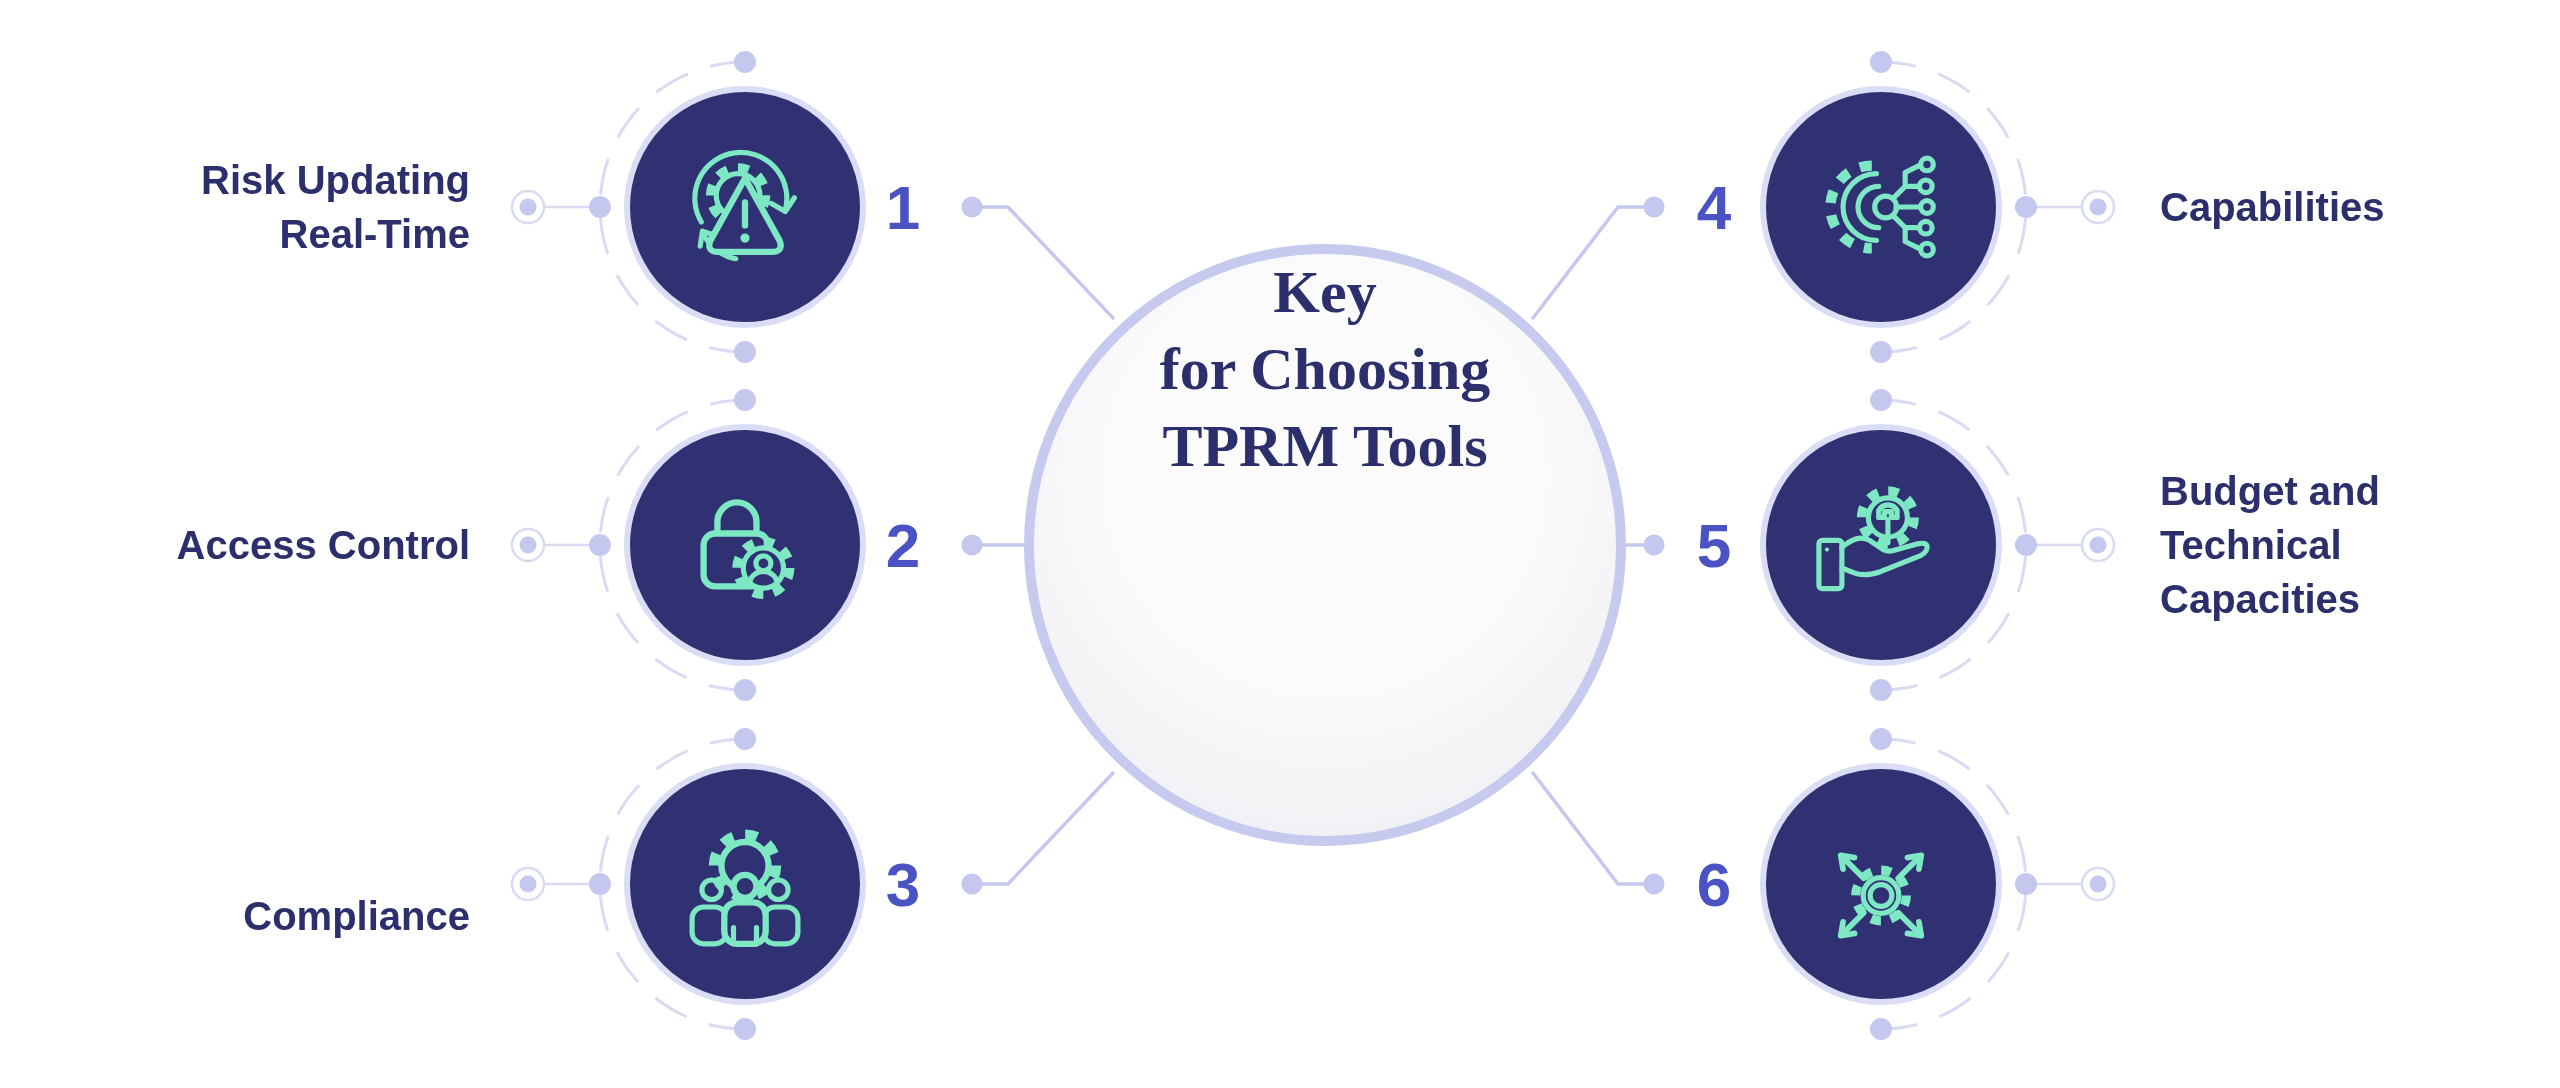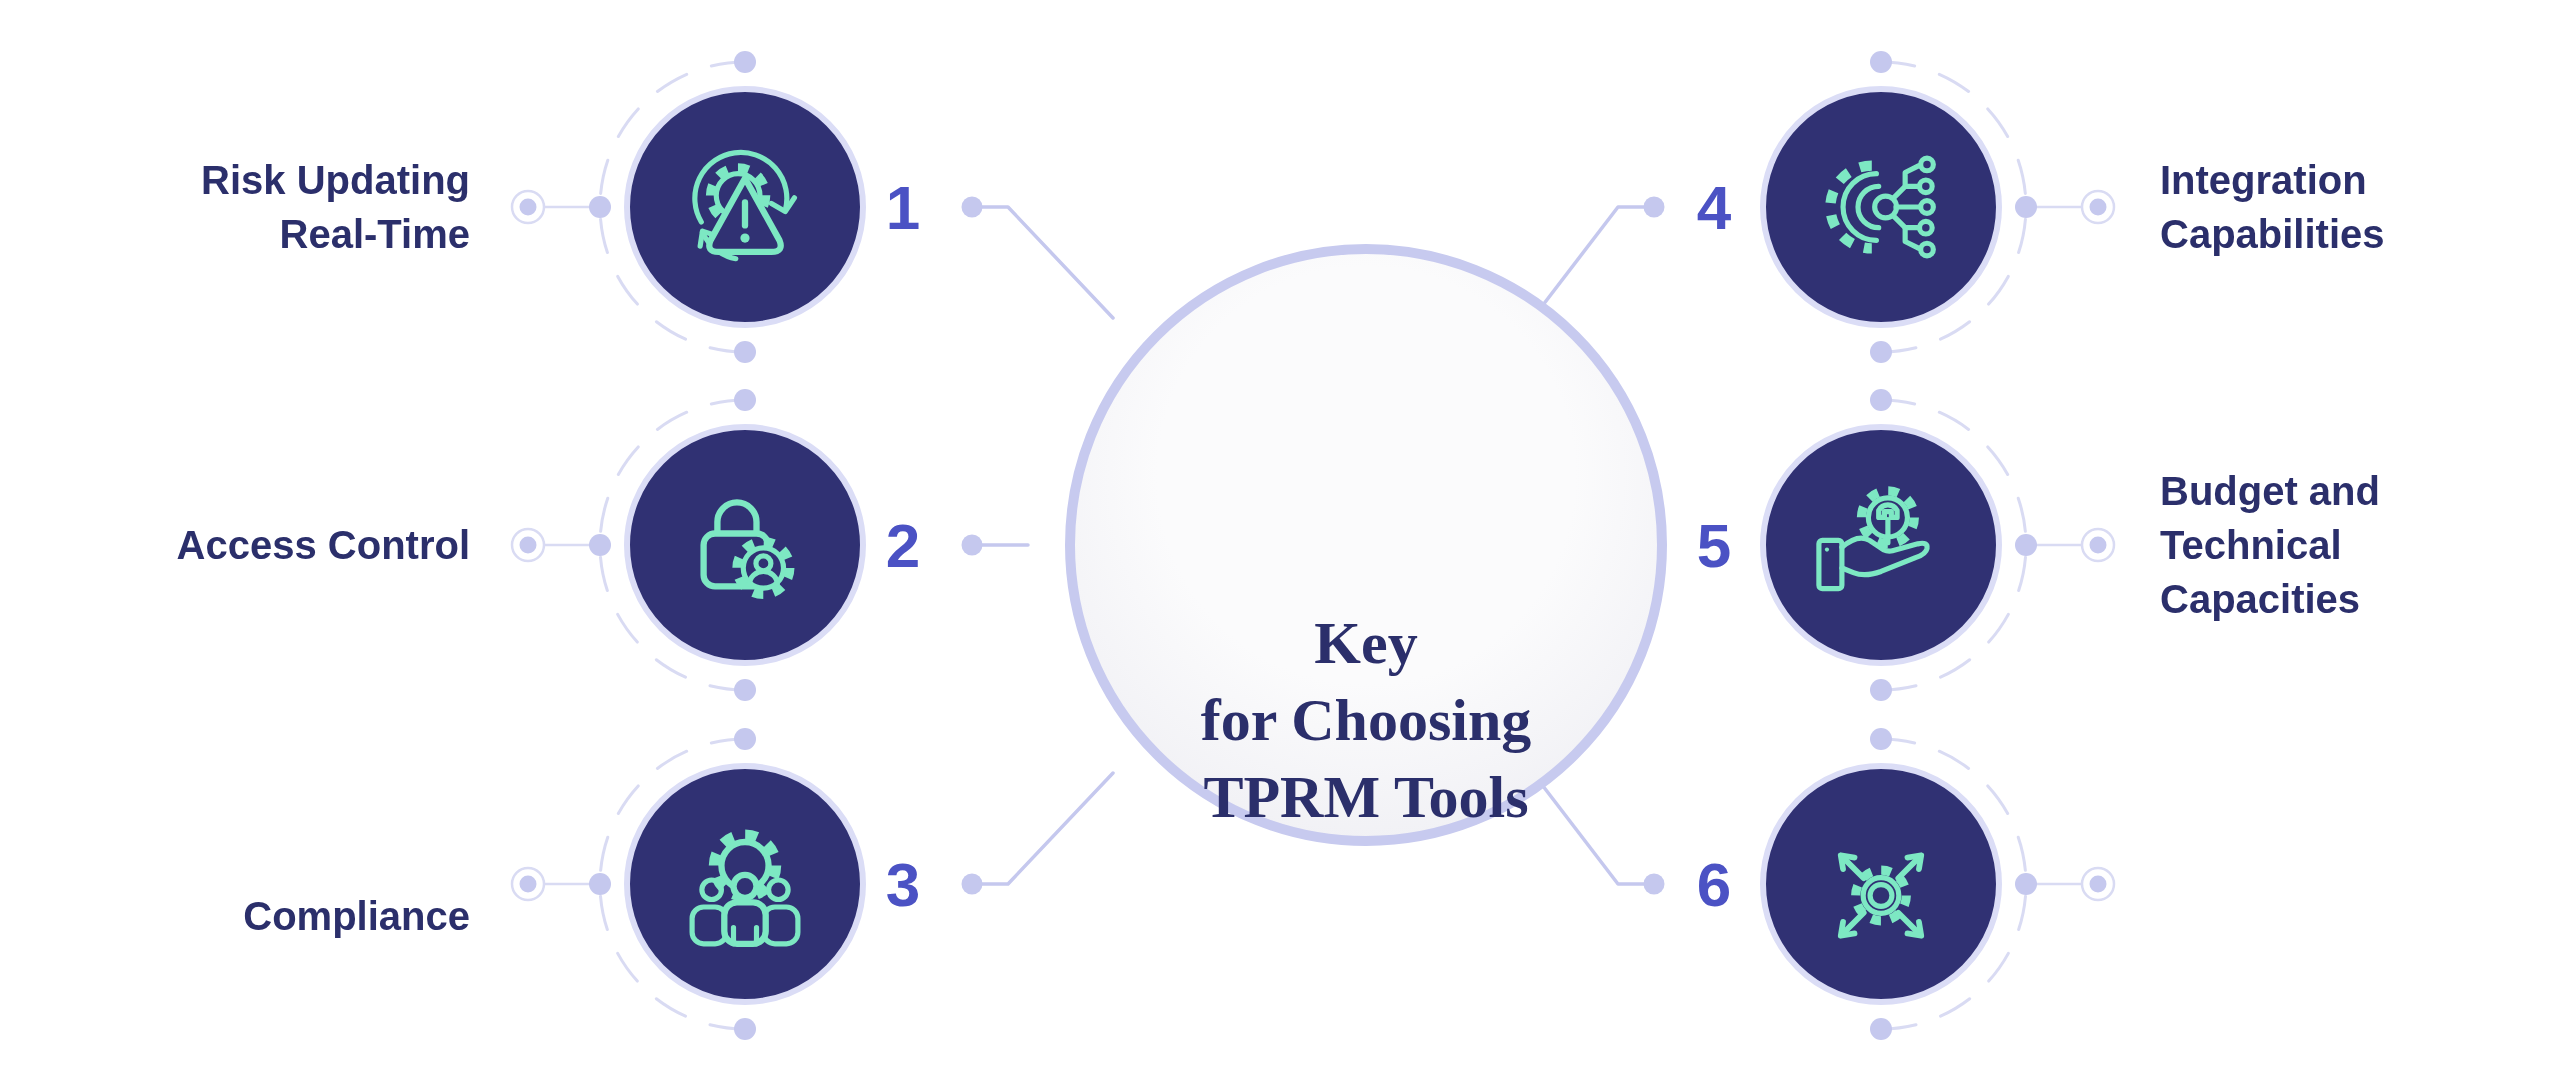--- a/index.html
+++ b/index.html
@@ -20,24 +20,24 @@
   .ic-bg{fill:var(--navy);}
   .ic-dot{fill:var(--mint);stroke:none;}
   .w4{stroke-width:4.5;} .w5{stroke-width:5;} .w8{stroke-width:8;} .w9{stroke-width:9;}
 
   
   .node{position:absolute;width:242px;height:242px;border-radius:50%;
         background:var(--navy);border:6px solid var(--ringlight);box-sizing:border-box;
         display:flex;align-items:center;justify-content:center;}
 
   
-  .center-circle{position:absolute;left:1065px;top:244px;width:602px;height:602px;border-radius:50%;
+  .center-circle{position:absolute;left:1024px;top:244px;width:602px;height:602px;border-radius:50%;
         border:10px solid var(--centerborder);box-sizing:border-box;
         background:radial-gradient(circle at 50% 38%, var(--centerfill1) 0%, var(--centerfill1) 45%, var(--centerfill2) 100%);
-        display:flex;align-items:flex-end;justify-content:center;}
+        display:flex;align-items:flex-start;justify-content:center;}
   .center-title{font-family:"Liberation Serif","DejaVu Serif",serif;font-weight:700;
         font-size:60px;line-height:77px;color:var(--text);text-align:center;}
 
   
   .num{position:absolute;transform:translate(-50%,-50%);font-size:62px;font-weight:700;
        color:var(--number);}
 
   
   .label{position:absolute;transform:translateY(-50%);font-size:40px;line-height:54px;
          font-weight:600;color:var(--text);}
@@ -218,21 +218,20 @@
       <path class="ic w4" d="M81,78 L92,78"></path>
       <circle class="ic ic-bg w4" cx="100" cy="23" r="5.5"></circle>
       <circle class="ic ic-bg w4" cx="99" cy="42" r="5.5"></circle>
       <circle class="ic ic-bg w4" cx="100" cy="60" r="5.5"></circle>
       <circle class="ic ic-bg w4" cx="99" cy="78" r="5.5"></circle>
       <circle class="ic ic-bg w4" cx="100" cy="97" r="5.5"></circle>
     </svg>
   </div>
   <div class="num" style="left:1714px;top:207px">4</div>
   <div class="label label-r" style="top:207px">
-    <div>Integration</div>
     <div>Capabilities</div>
   </div>
 
   <div class="node" style="left:1760px;top:424px">
     <svg width="138" height="138" viewBox="0 0 120 120">
       <circle class="ic-teeth w8" cx="66" cy="36" r="23" stroke-dasharray="9 9"></circle>
       <circle class="ic ic-bg w4" cx="66" cy="36" r="17"></circle>
       <path class="ic w4" d="M58,30 a9,9 0 0 1 16,0 V36 h-5 V31 h-6 v5 h-5 Z"></path>
       <path class="ic w4" d="M66,38 V58"></path>
       <rect class="ic w4" x="6" y="56" width="20" height="42" rx="3"></rect>

